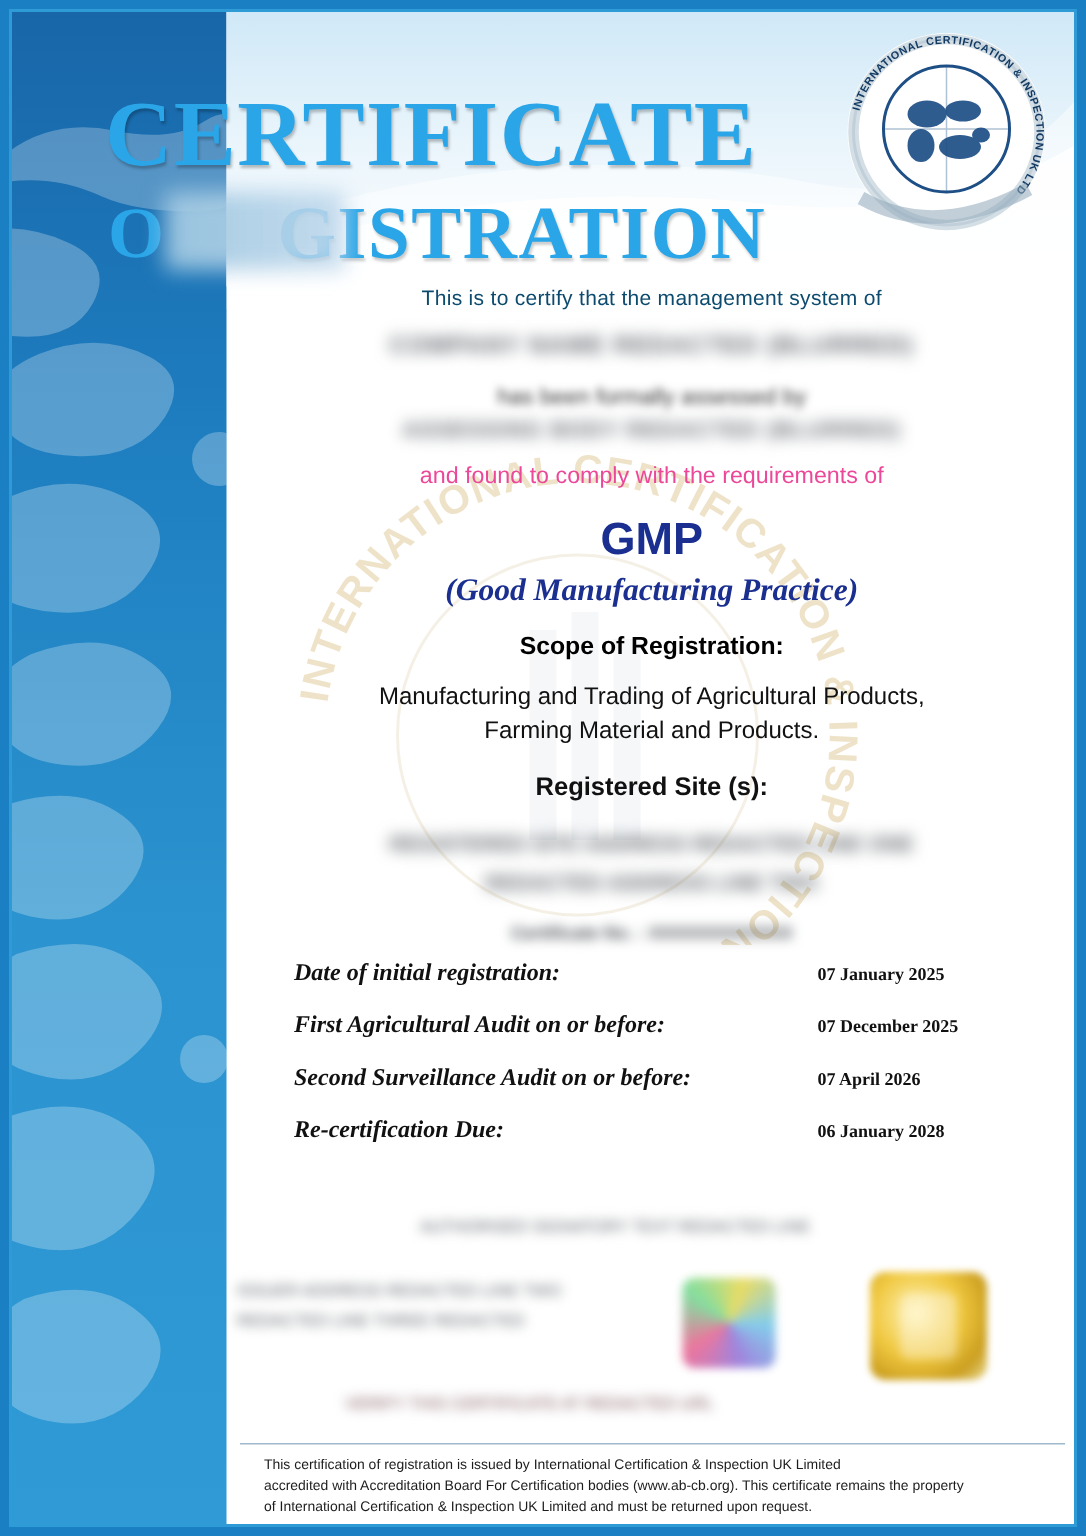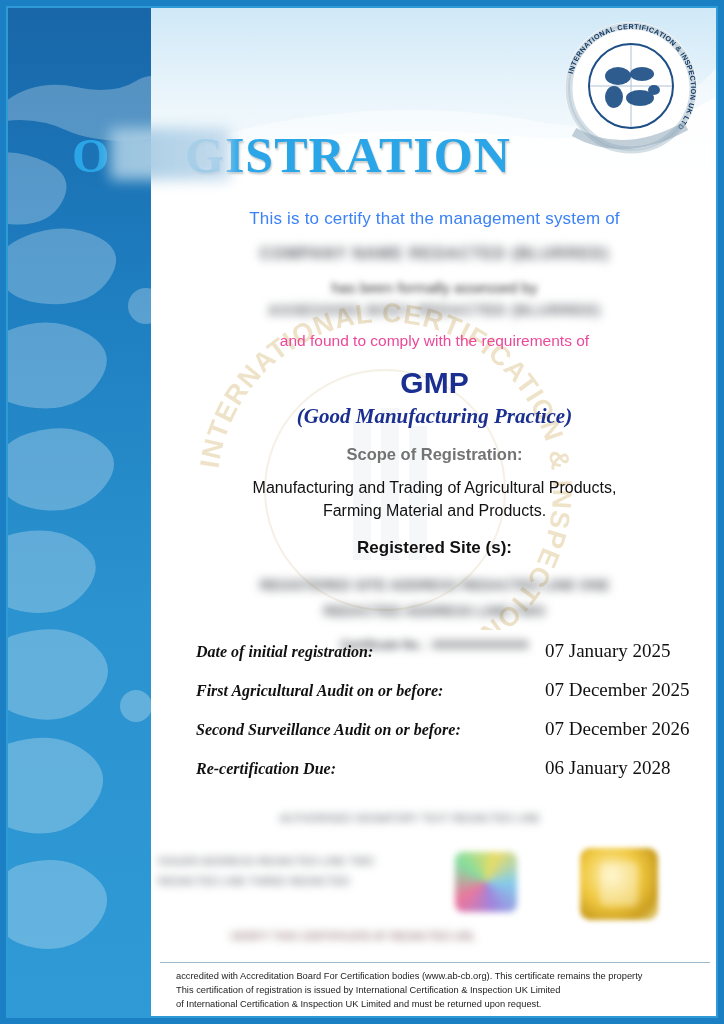--- a/index.html
+++ b/index.html
@@ -122,23 +122,23 @@
 
   
   .content {
     position: absolute;
     left: 151px; top: 190px;
     width: 567px;
     z-index: 10;
     text-align: center;
   }
   .line-certify {
-    font-size: 17px;
-    color: #3b82f6;
-    margin-top: 19px;
+    font-size: 14px;
+    color: #0c4a6e;
+    margin-top: 0;
     letter-spacing: .2px;
   }
   .blurline {
     filter: blur(5px);
     color: #5b6168;
     font-weight: bold;
     letter-spacing: 1px;
     user-select: none;
   }
   .blur-company {
@@ -171,21 +171,21 @@
     font-family: "Liberation Serif", serif;
     font-style: italic;
     font-weight: bold;
     font-size: 21px;
     color: #1a2f8f;
     margin-top: 4px;
   }
   .scope-head {
     font-size: 16.5px;
     font-weight: bold;
-    color: #737373;
+    color: #000000;
     margin-top: 16px;
   }
   .scope-text {
     font-size: 16px;
     color: #111;
     margin-top: 12px;
     line-height: 1.45;
   }
   .site-head {
     font-size: 17px;
@@ -225,22 +225,22 @@
   .date-label {
     flex: 0 0 305px;
     font-family: "Liberation Serif", serif;
     font-style: italic;
     font-weight: bold;
     font-size: 16px;
     color: #111;
   }
   .date-value {
     font-family: "Liberation Serif", serif;
-    font-weight: normal;
-    font-size: 19px;
+    font-weight: bold;
+    font-size: 12px;
     color: #111;
     white-space: nowrap;
   }
 
   
   .sig-blur-1 {
     position: absolute;
     left: 200px; top: 810px;
     width: 420px; height: 34px;
     filter: blur(4px);
@@ -337,20 +337,21 @@
   </div>
 
   <div class="header-band"></div>
   <div class="header-swoosh">
     <svg width="567" height="200" viewBox="0 0 567 200">
       <path d="M0 170 q170 -60 360 -40 q120 12 207 -40 L567 200 L0 200 Z" fill="#ffffff" opacity="0.85"></path>
       <path d="M0 150 q200 -70 390 -34 q110 20 177 -56 L567 200 L0 200 Z" fill="#ffffff" opacity="0.45"></path>
     </svg>
   </div>
 
+  <div class="title-main">CERTIFICATE</div>
   <div class="title-of">O</div>
   <div class="title-blur"></div>
   <div class="title-sub">GISTRATION</div>
 
   <div class="logo">
     <svg width="150" height="150" viewBox="0 0 150 150">
       <defs>
         <path id="ringpath" d="M75,75 m-60,0 a60,60 0 1,1 120,0 a60,60 0 1,1 -120,0"></path>
       </defs>
       <circle cx="75" cy="74" r="66" fill="#ffffff"></circle>
@@ -411,39 +412,39 @@
     <div class="date-row">
       <div class="date-label">Date of initial registration:</div>
       <div class="date-value">07 January 2025</div>
     </div>
     <div class="date-row">
       <div class="date-label">First Agricultural Audit on or before:</div>
       <div class="date-value">07 December 2025</div>
     </div>
     <div class="date-row">
       <div class="date-label">Second Surveillance Audit on or before:</div>
-      <div class="date-value">07 December 2026</div>
+      <div class="date-value">07 April 2026</div>
     </div>
     <div class="date-row">
       <div class="date-label">Re-certification Due:</div>
       <div class="date-value">06 January 2028</div>
     </div>
   </div>
 
   <div class="sig-blur-1">AUTHORISED SIGNATORY TEXT REDACTED LINE</div>
   <div class="sig-blur-2">ISSUER ADDRESS REDACTED
 LINE TWO REDACTED
 LINE THREE REDACTED</div>
   <div class="seal-holo"></div>
   <div class="seal-gold"></div>
   <div class="seal-gold-inner"></div>
   <div class="sig-blur-3">VERIFY THIS CERTIFICATE AT REDACTED URL</div>
 
   <div class="footer-rule"></div>
   <div class="footer">
+    <div>This certification of registration is issued by International Certification &amp; Inspection UK Limited</div>
     <div>accredited with Accreditation Board For Certification bodies (www.ab-cb.org). This certificate remains the property</div>
-    <div>This certification of registration is issued by International Certification &amp; Inspection UK Limited</div>
     <div class="footer-last">of International Certification &amp; Inspection UK Limited and must be returned upon request.</div>
   </div>
 
   <div class="page-border"></div>
   <div class="page-border-inner"></div>
 </div>
 
 </body></html>

